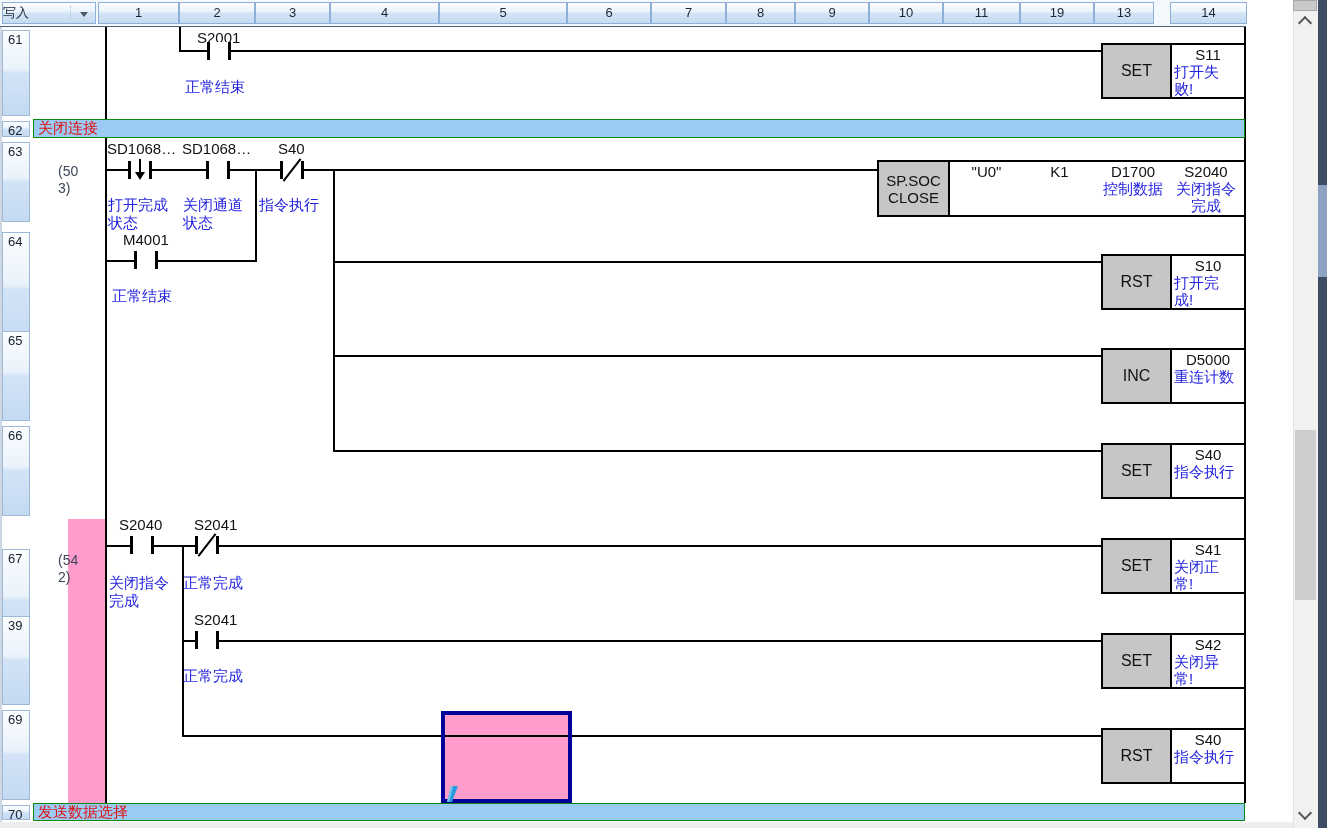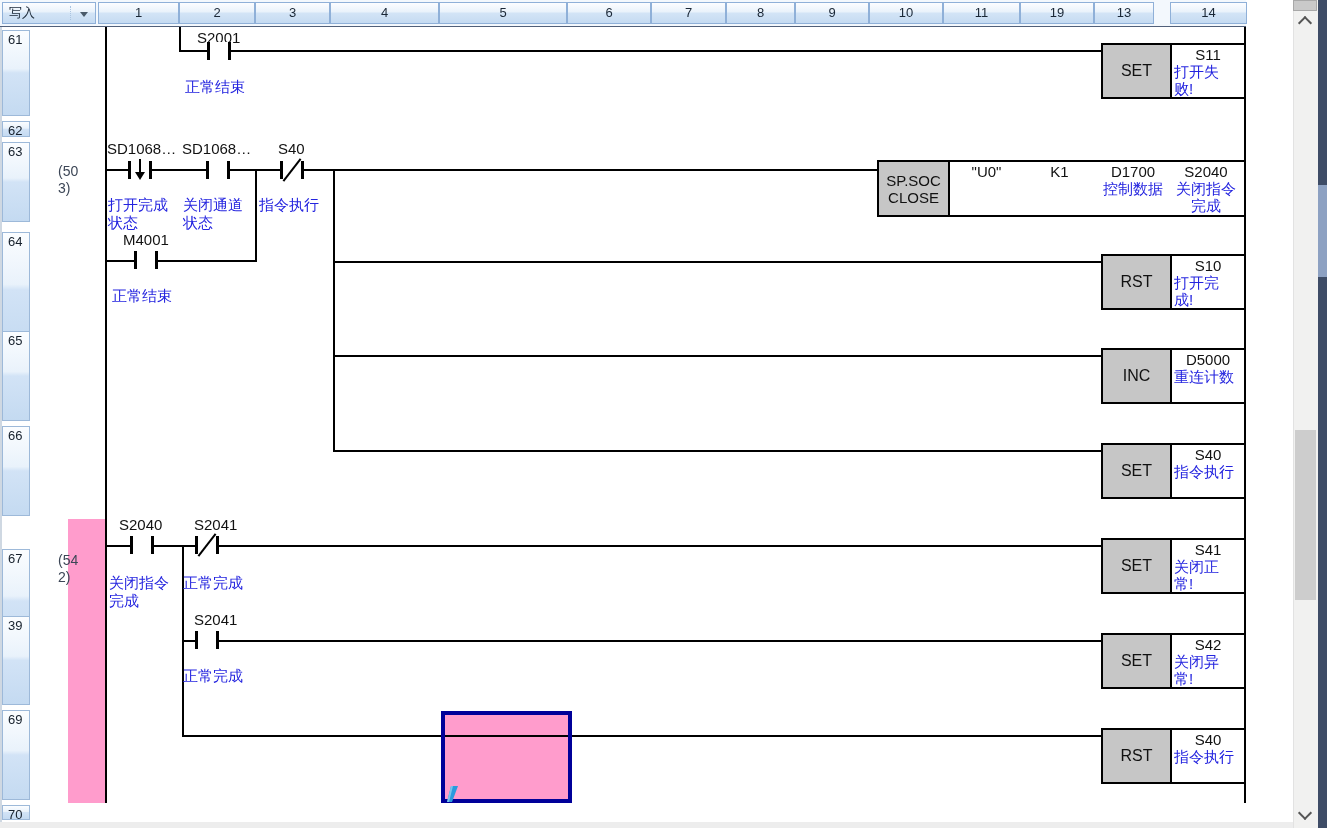--- a/index.html
+++ b/index.html
@@ -6,21 +6,21 @@
   .stage{position:relative;width:1327px;height:828px;overflow:hidden;
          font-family:"Liberation Sans","DejaVu Sans",sans-serif;background:#fff;}
   
   .hdr-strip{position:absolute;left:0;top:0;width:1246px;height:27px;background:#f3f8fd;}
   .hdr-bottom{position:absolute;left:0;top:26px;width:1246px;height:1px;background:#51607a;z-index:2;}
   .hcell{position:absolute;top:2px;height:22px;box-sizing:border-box;
          background:linear-gradient(180deg,#fcfdff 0%,#e9f2fb 45%,#d3e4f6 50%,#c5dbf2 100%);
          border:1px solid #8fb0d8;font-size:13px;color:#1a2736;text-align:center;line-height:20px;}
   .mode-cell{position:absolute;left:2px;top:2px;width:94px;height:22px;box-sizing:border-box;
          background:linear-gradient(180deg,#fcfdff 0%,#e9f2fb 45%,#d3e4f6 50%,#c5dbf2 100%);
-         border:1px solid #8fb0d8;font-size:13px;color:#1a2736;line-height:20px;padding-left:6px;}
+         border:1px solid #8fb0d8;font-size:13px;color:#1a2736;line-height:20px;}
   .mode-div{position:absolute;right:24px;top:3px;bottom:3px;border-left:1px dotted #aac4e0;}
   .mode-arrow{position:absolute;right:7px;top:9px;width:0;height:0;
          border-left:4px solid transparent;border-right:4px solid transparent;border-top:5px solid #4a5a6a;}
   .rh{position:absolute;left:2px;width:28px;box-sizing:border-box;
       background:linear-gradient(180deg,#fbfdff 0%,#e9f2fb 45%,#d2e3f6 50%,#c4daf1 100%);
       border:1px solid #9db9d9;font-size:13px;color:#16202c;padding-left:5px;padding-top:1px;}
   .left-edge{position:absolute;left:0;top:0;width:2px;height:828px;background:#cfd8e2;}
   .bottom-strip{position:absolute;left:0;top:822px;width:1293px;height:6px;background:#ededed;}
   
   .wire-h{position:absolute;height:2px;background:#000;z-index:2;}
@@ -270,20 +270,22 @@
       </div>
   </div>
   <div class="coil" style="top:728px">
     <div class="op">RST</div>
     <div class="body">
         <div class="d">S40</div>
       <div class="c">指令执行</div>
       </div>
   </div>
 
+  <div class="stmt" style="top:119px;height:19px">关闭连接</div>
+  <div class="stmt" style="top:803px;height:18px">发送数据选择</div>
 
   <div class="pinkborder"></div>
   <svg class="cursor-tri" width="13" height="16">
     <polygon points="1,16 5,0 12,0 6,16" fill="#2a9ade"></polygon>
     <polygon points="1,16 5,0 7,0 3,16" fill="#7cc4ec"></polygon>
   </svg>
 
   <div class="sb-track"></div>
   <div class="sb-topbox"></div>
   <div class="chev up"></div>

